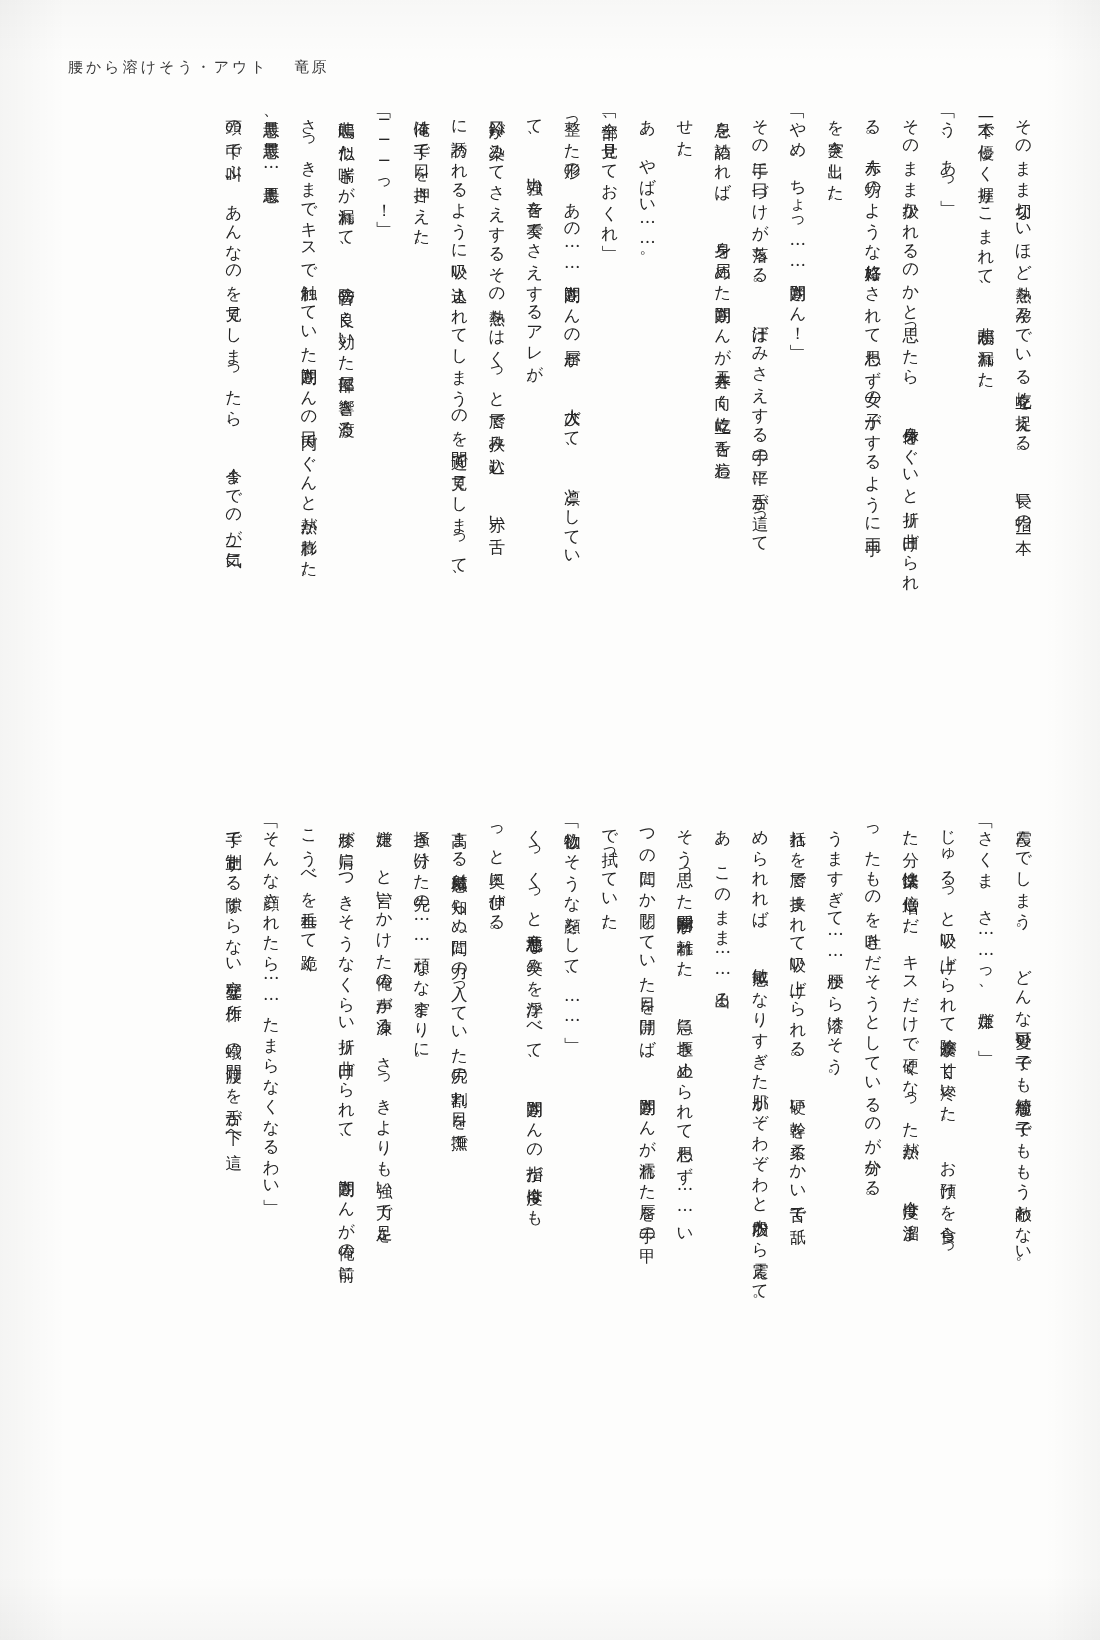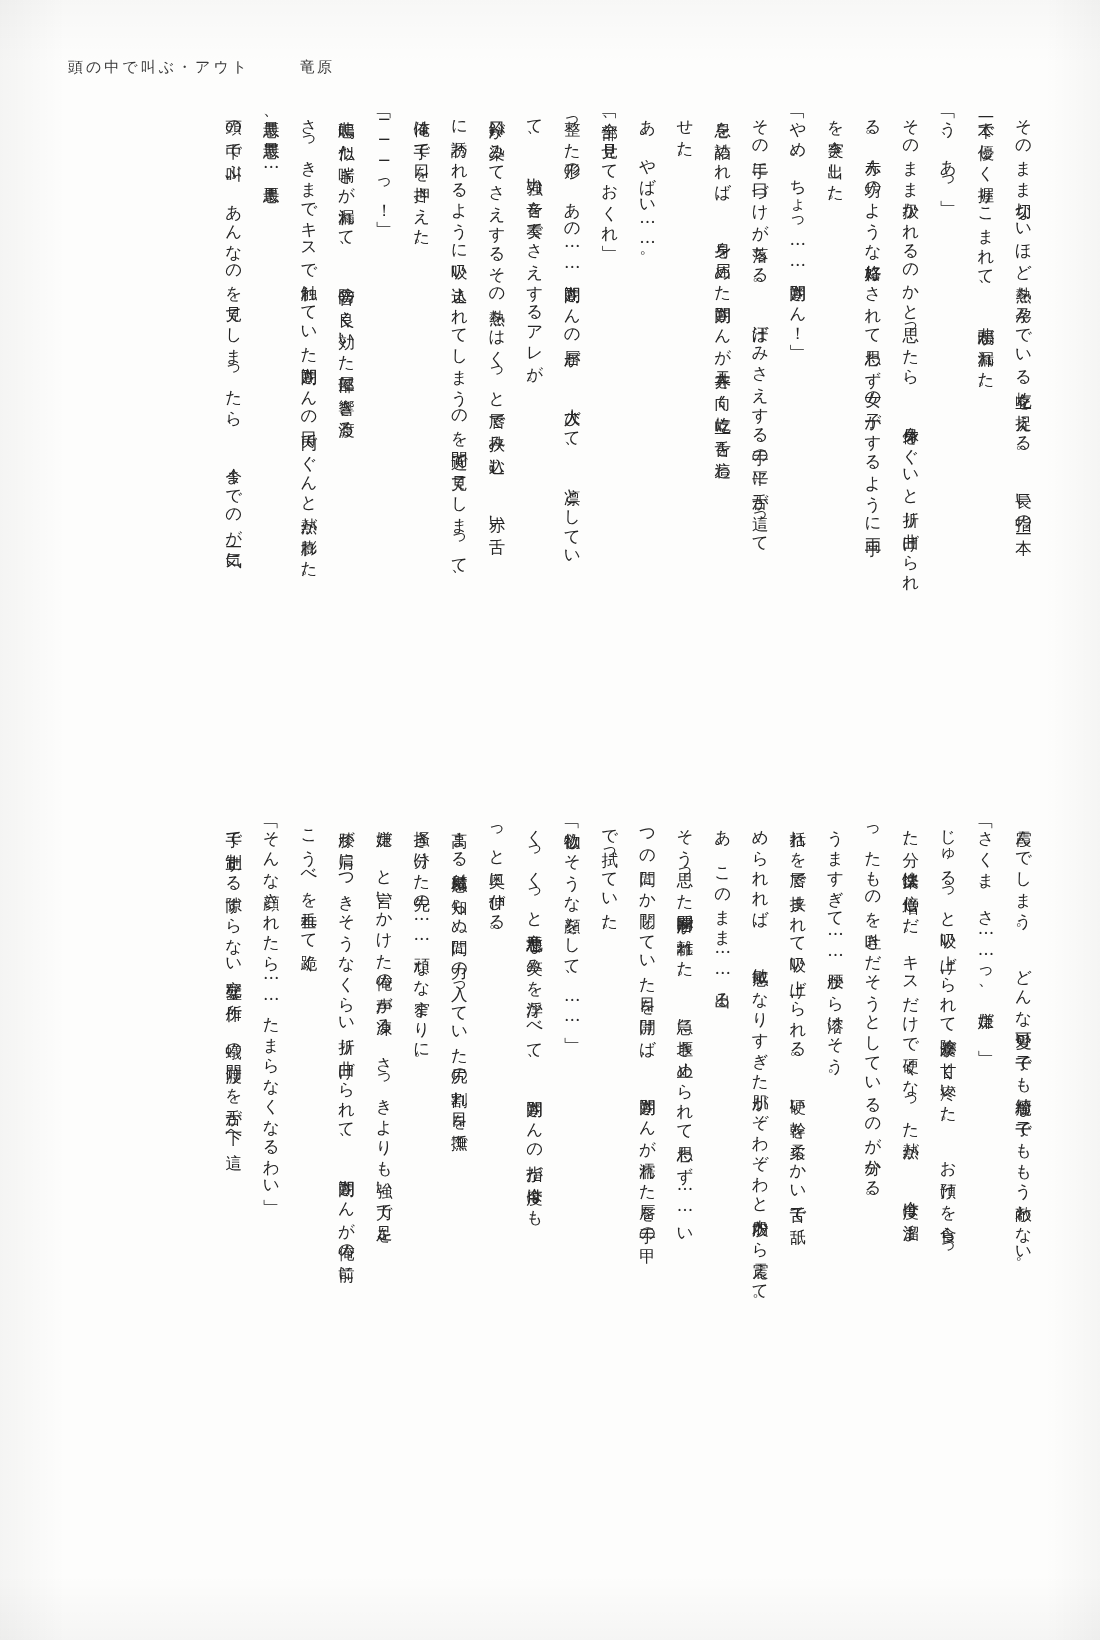--- a/index.html
+++ b/index.html
@@ -36,21 +36,21 @@
   .runhead {
     position: absolute;
     top: 58px;
     left: 68px;
     font-size: 15px;
     letter-spacing: 3px;
     color: #3a3a3a;
     white-space: nowrap;
   }
   .runhead .author {
-    margin-left: 42px;
+    margin-left: 18px;
     letter-spacing: 2px;
   }
 
   
   .vblock {
     position: absolute;
     writing-mode: vertical-rl;
     text-orientation: upright;
     font-size: 16.5px;
     line-height: 2.28;
@@ -75,21 +75,21 @@
     padding: 0;
     text-indent: 0;
   }
 </style>
 </head>
 <body>
 
 <div class="page">
 
   <div class="runhead">
-    <span>頭の中で叫ぶ・アウト</span>
+    <span>腰から溶けそう・アウト</span>
     <span class="author">竜原</span>
   </div>
 
   <div class="vblock" id="block-top">
       <p>そのまま切ないほど熱を孕んでいる屹立を捉える。　長い指の一本</p>
       <p>一本で優しく握りこまれて、　悲鳴が漏れた。</p>
       <p>「う、あっ」</p>
       <p>そのまま扱かれるのかと思ったら、　身体をぐいと折り曲げられ</p>
       <p>る。赤ん坊のような格好にされて思わず女の子がするように両手</p>
       <p>を突き出した。</p>

